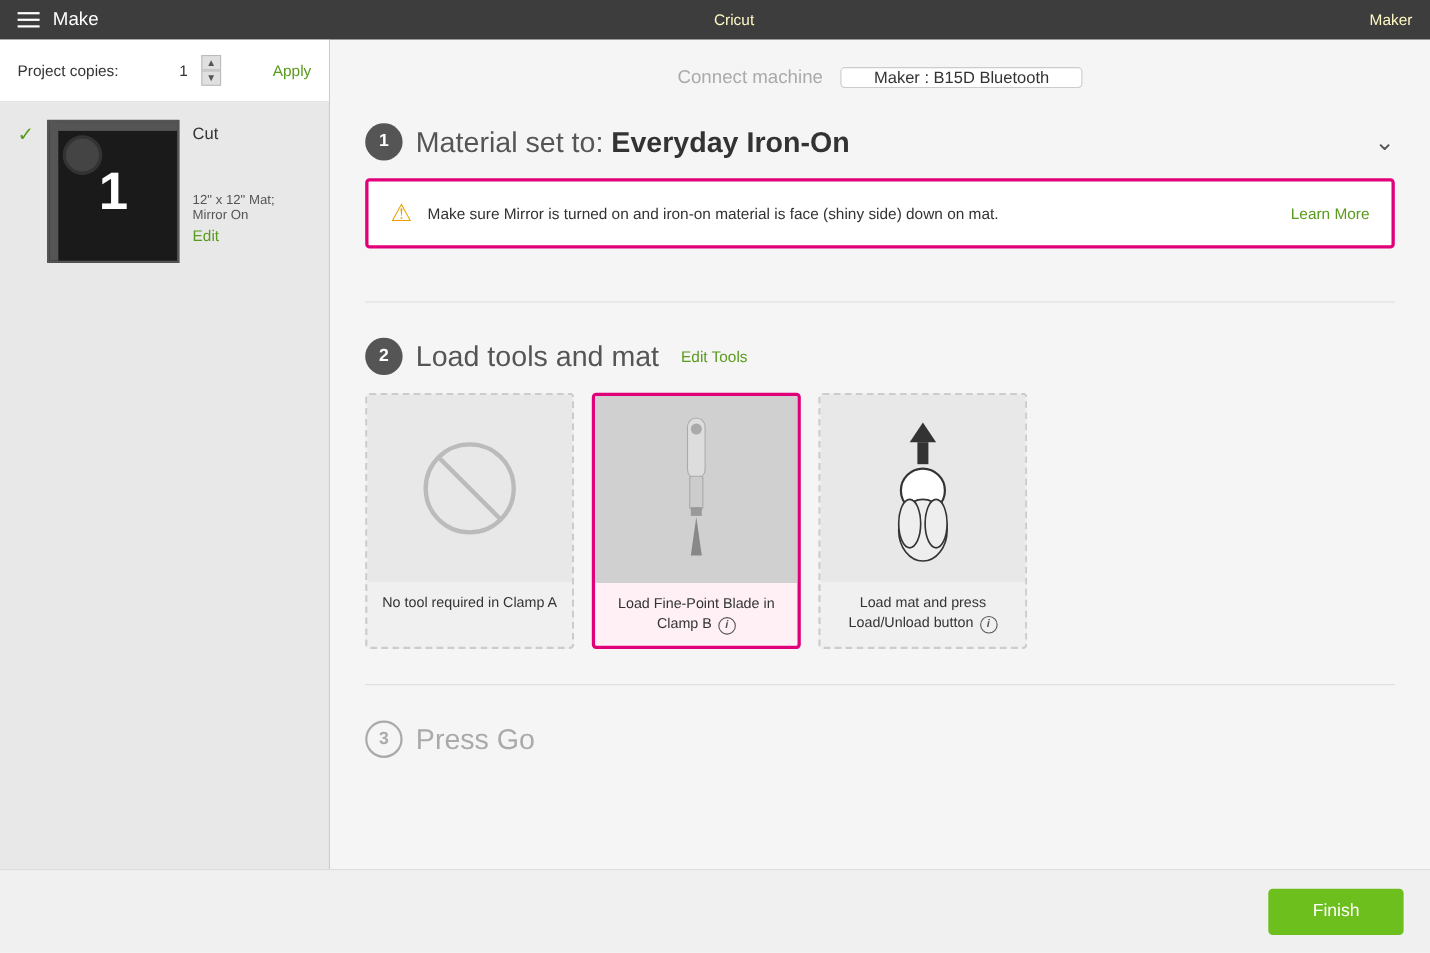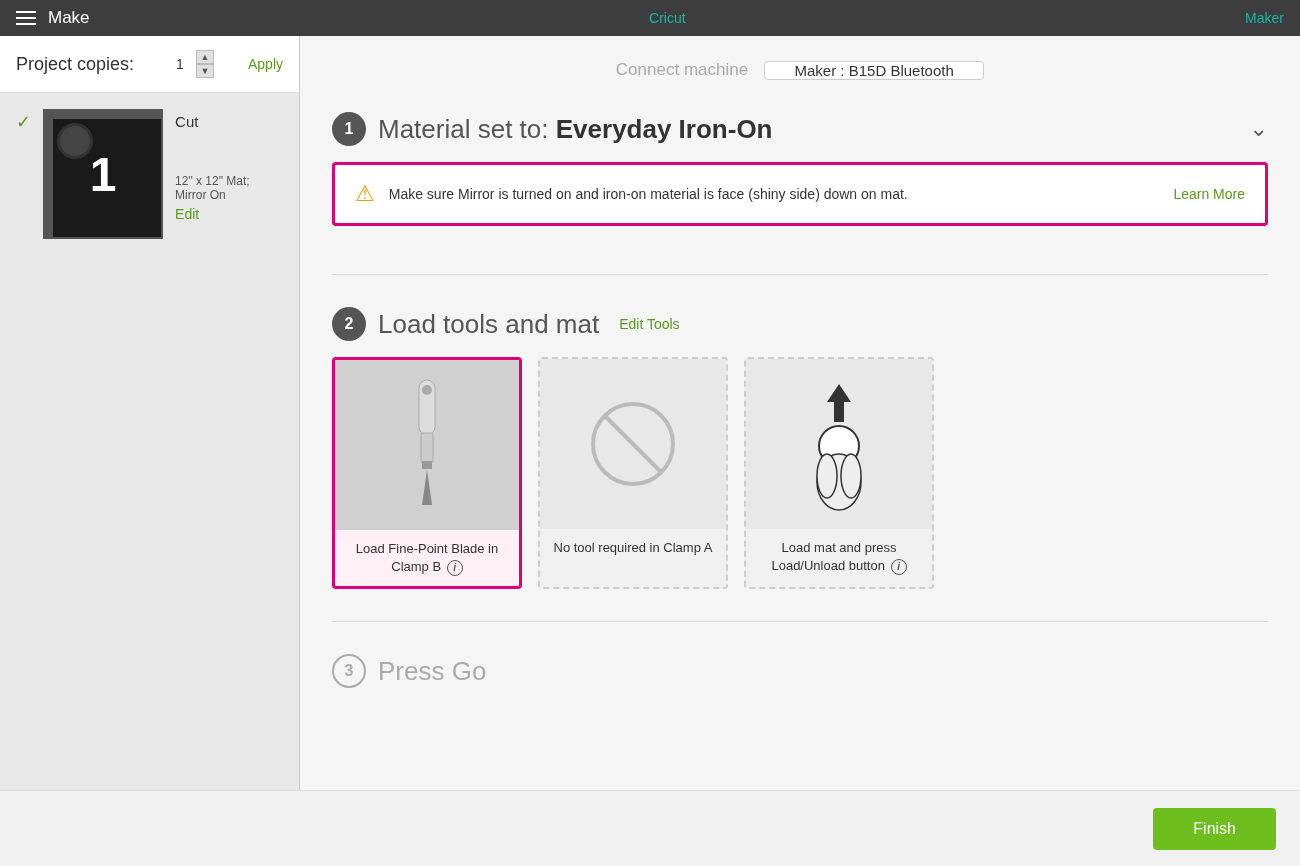--- a/index.html
+++ b/index.html
@@ -39,21 +39,21 @@
       width: 20px;
       height: 2px;
       background: #fff;
     }
     .top-bar-title {
       color: #fff;
       font-size: 17px;
       font-weight: 500;
     }
     .top-bar-brand {
-      color: #14b8a6;
+      color: #fef9c3;
       font-size: 14px;
     }
 
     
     .main-layout {
       display: flex;
       flex: 1;
       overflow: hidden;
     }
 
@@ -69,21 +69,21 @@
 
     .project-copies-row {
       background: #fff;
       padding: 14px 16px;
       display: flex;
       align-items: center;
       justify-content: space-between;
       border-bottom: 1px solid #ddd;
     }
     .project-copies-label {
-      font-size: 18px;
+      font-size: 14px;
       color: #333;
       font-weight: 500;
     }
     .copies-control {
       display: flex;
       align-items: center;
       gap: 4px;
     }
     .copies-value {
       font-size: 14px;
@@ -519,52 +519,52 @@
     <div class="divider"></div>
 
     <div class="step-section">
       <div class="step2-header">
         <div class="step-number-circle">2</div>
         <h2 class="step-title">Load tools and mat</h2>
         <a class="edit-tools-link">Edit Tools</a>
       </div>
 
       <div class="tool-cards">
+
+        <div class="tool-card">
+          <div class="tool-card-image">
+
+            <svg width="100" height="100" viewBox="0 0 100 100">
+              <circle cx="50" cy="50" r="40" stroke="#bbb" stroke-width="4" fill="none"></circle>
+              <line x1="22" y1="22" x2="78" y2="78" stroke="#bbb" stroke-width="4"></line>
+            </svg>
+          </div>
+          <div class="tool-card-label">
+            <span>No tool required in Clamp A</span>
+          </div>
+        </div>
 
         <div class="tool-card highlighted">
           <div class="blade-image">
 
             <svg width="60" height="140" viewBox="0 0 60 140">
               <rect x="22" y="5" width="16" height="55" rx="8" ry="8" fill="#ddd" stroke="#aaa" stroke-width="1"></rect>
               <rect x="24" y="58" width="12" height="30" rx="2" fill="#ccc" stroke="#aaa" stroke-width="1"></rect>
               <rect x="25" y="86" width="10" height="8" fill="#999"></rect>
               <polygon points="30,95 25,130 35,130" fill="#888"></polygon>
               <circle cx="30" cy="15" r="5" fill="#aaa"></circle>
             </svg>
           </div>
           <div class="tool-card-label">
             <span>Load Fine-Point Blade in Clamp B</span>
             <span class="info-circle">i</span>
           </div>
         </div>
 
         <div class="tool-card">
-          <div class="tool-card-image">
-
-            <svg width="100" height="100" viewBox="0 0 100 100">
-              <circle cx="50" cy="50" r="40" stroke="#bbb" stroke-width="4" fill="none"></circle>
-              <line x1="22" y1="22" x2="78" y2="78" stroke="#bbb" stroke-width="4"></line>
-            </svg>
-          </div>
-          <div class="tool-card-label">
-            <span>No tool required in Clamp A</span>
-          </div>
-        </div>
-
-        <div class="tool-card">
           <div class="mat-press-image">
 
             <svg width="120" height="140" viewBox="0 0 120 140">
 
               <polygon points="60,10 48,28 72,28" fill="#333"></polygon>
               <rect x="55" y="28" width="10" height="20" fill="#333"></rect>
 
               <circle cx="60" cy="72" r="20" fill="#fff" stroke="#333" stroke-width="2"></circle>
 
               <ellipse cx="60" cy="108" rx="22" ry="28" fill="#eee" stroke="#333" stroke-width="1.5"></ellipse>

